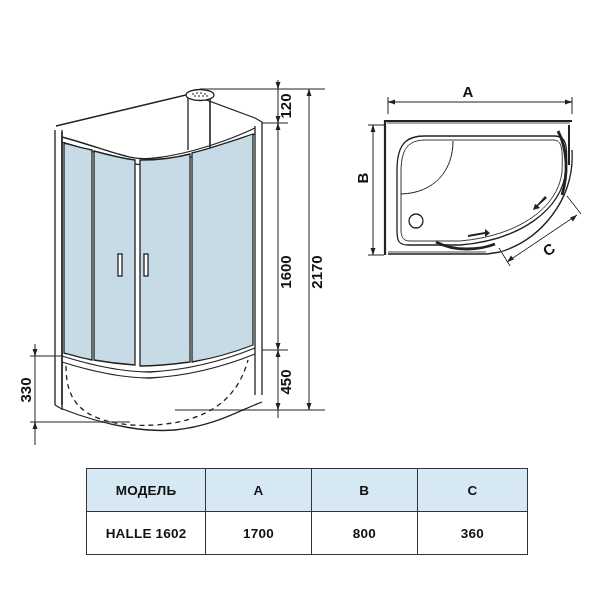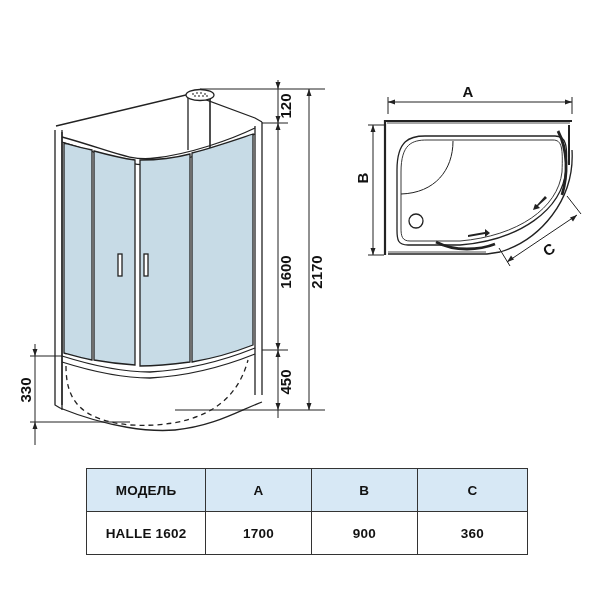--- a/index.html
+++ b/index.html
@@ -151,17 +151,17 @@
   <tbody>
       <tr class="head">
     <td style="width:27%">МОДЕЛЬ</td>
     <td style="width:24%">A</td>
     <td style="width:24%">B</td>
     <td style="width:25%">C</td>
   </tr>
   <tr class="row">
     <td>HALLE 1602</td>
     <td>1700</td>
-    <td>900</td>
+    <td>800</td>
     <td>360</td>
   </tr>
 </tbody>
   </table>
 
 </body></html>

